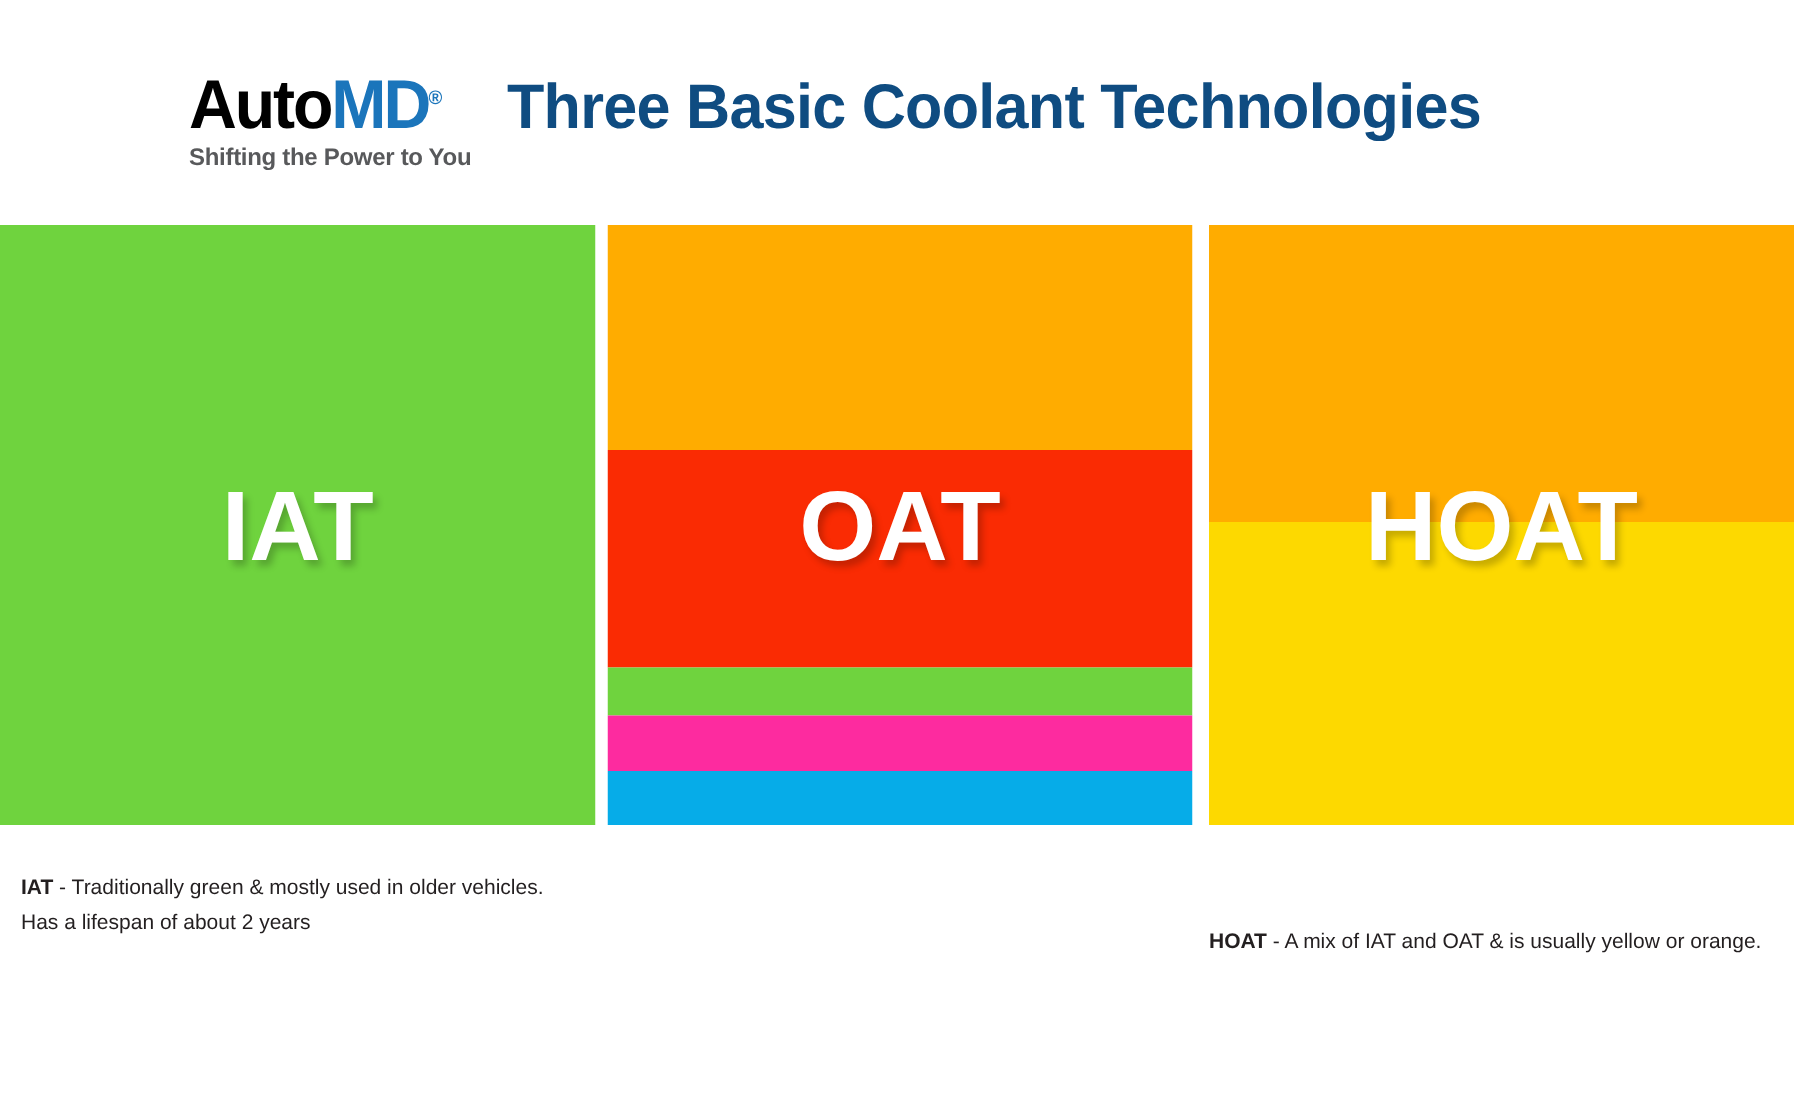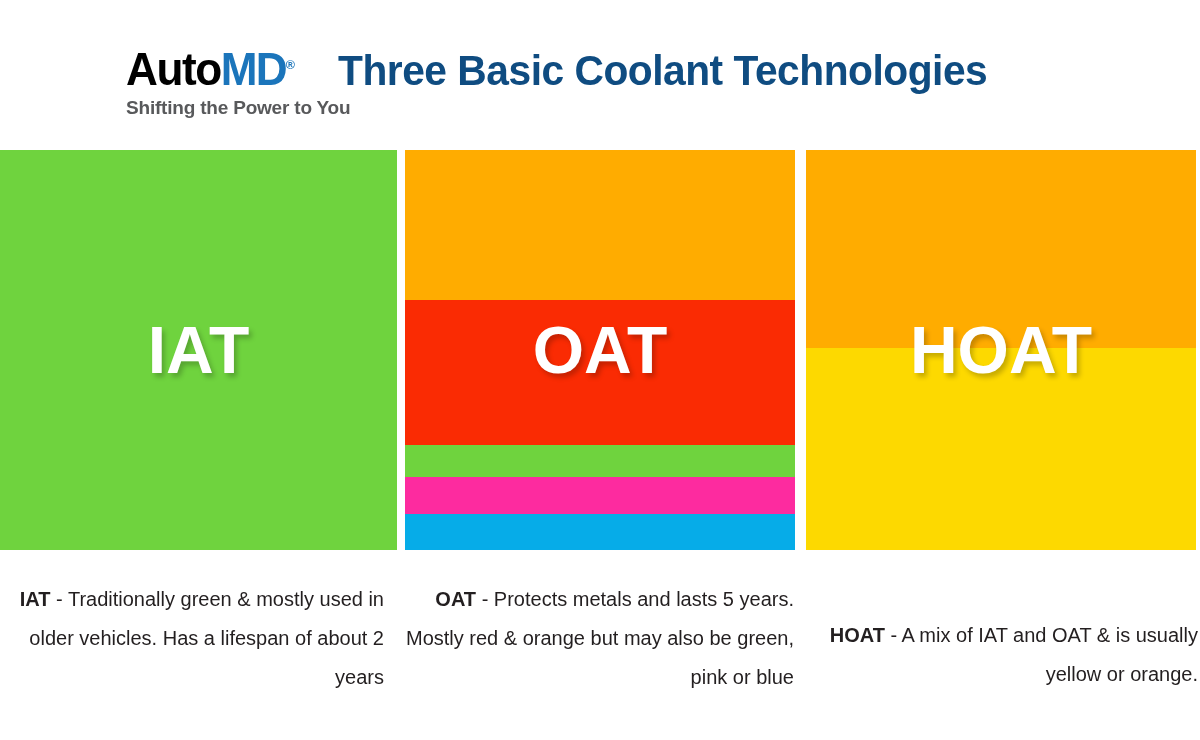--- a/index.html
+++ b/index.html
@@ -61,21 +61,21 @@
     color: #1b75bb;
     font-size: 13px;
     font-weight: bold;
     vertical-align: super;
     letter-spacing: 0;
   }
   .logo-tagline {
     margin-top: 6px;
     font-family: "Liberation Sans", sans-serif;
     font-weight: bold;
-    font-size: 19px;
+    font-size: 16px;
     color: #58595b;
     white-space: nowrap;
     letter-spacing: -0.2px;
   }
 
   .headline {
     position: absolute;
     left: 338px;
     top: 45px;
     font-family: "Liberation Sans", sans-serif;
@@ -138,24 +138,24 @@
     position: absolute;
     left: 0;
     top: 580px;
     width: 1200px;
     height: 120px;
   }
   .caption {
     position: absolute;
     top: 0;
     font-family: "Liberation Sans", sans-serif;
-    font-size: 20px;
-    line-height: 39px;
+    font-size: 14px;
+    line-height: 23px;
     color: #231f20;
-    text-align: right;
+    text-align: left;
   }
   .caption b {
     font-weight: bold;
   }
   .caption-iat  { left: 14px;  width: 370px; }
   .caption-oat  { left: 404px; width: 390px; }
   .caption-hoat { left: 806px; width: 392px; margin-top: 36px; }
 </style>
 </head>
 <body>
@@ -194,21 +194,18 @@
       <div class="band" style="background: rgb(255, 172, 0); top: 0%; height: 49.5%;"></div>
       <div class="band" style="background: rgb(253, 217, 0); top: 49.5%; height: 50.5%;"></div>
       <div class="panel-label panel-label-hoat">HOAT</div>
     </div>
   </div>
 
   <div class="captions">
     <div class="caption caption-iat">
       <b>IAT</b><span> - </span><span>Traditionally green &amp; mostly used in older vehicles. Has a lifespan of about 2 years</span>
     </div>
-    <div class="caption caption-oat">
-      <b>OAT</b><span> - </span><span>Protects metals and lasts 5 years. Mostly red &amp; orange but may also be green, pink or blue</span>
-    </div>
     <div class="caption caption-hoat">
       <b>HOAT</b><span> - </span><span>A mix of IAT and OAT &amp; is usually yellow or orange.</span>
     </div>
   </div>
 
 </div>
 
 </body></html>

